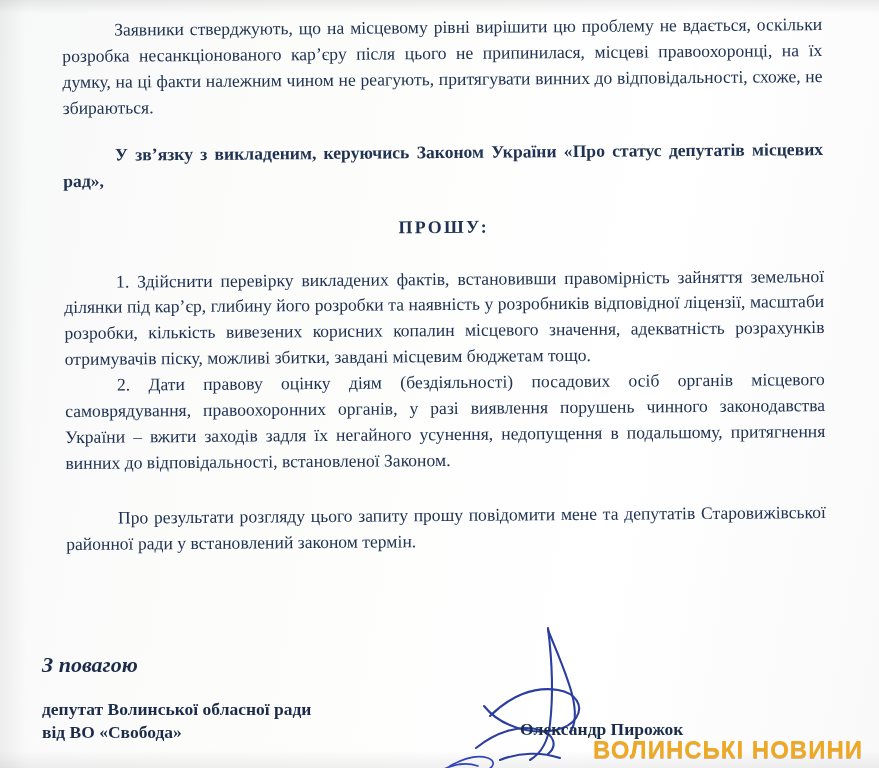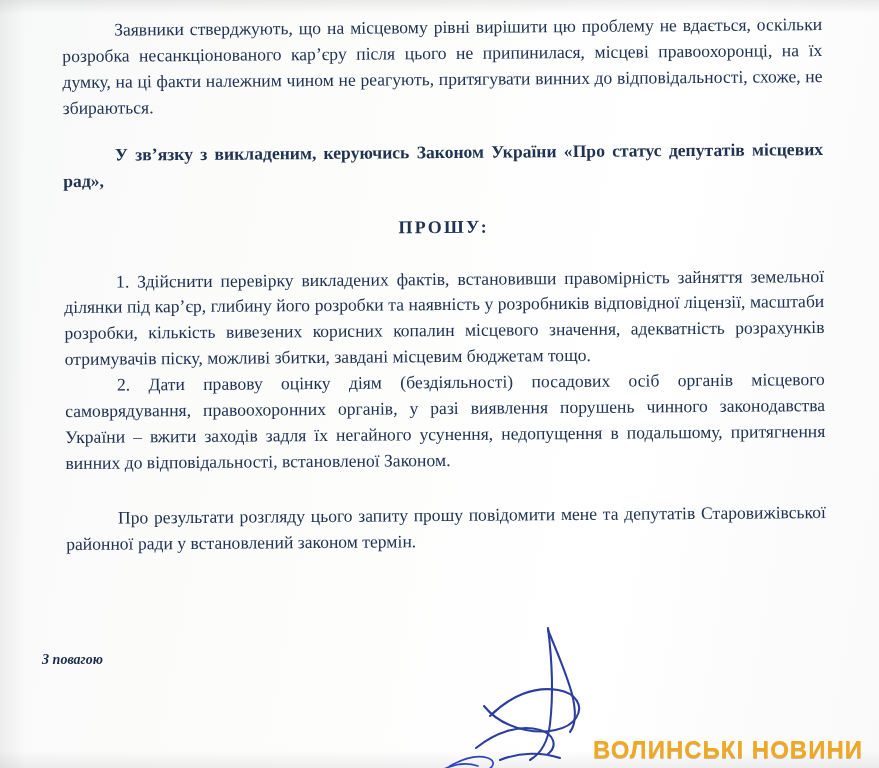--- a/index.html
+++ b/index.html
@@ -68,21 +68,21 @@
   .sig-text {
     position: absolute;
     left: 22px;
     top: 22px;
     font-size: 17px;
   }
   .sig-text .line1 {
     font-style: italic;
     font-weight: bold;
     margin-bottom: 20px;
-    font-size: 14px;
+    font-size: 22px;
   }
   .sig-text .line2,
   .sig-text .line3 {
     font-weight: bold;
     font-size: 17.5px;
     line-height: 1.3;
   }
   .sig-name {
     position: absolute;
     left: 500px;
@@ -159,33 +159,36 @@
     <div class="gap-4"></div>
 
     <p class="indent">Про результати розгляду цього запиту прошу повідомити мене та депутатів Старовижівської районної ради у встановлений законом термін.</p>
 
   </div>
 
   <div class="sig-area">
 
     <div class="sig-text">
       <div class="line1">З повагою</div>
+      <div class="line2">депутат Волинської обласної ради</div>
+      <div class="line3">від ВО «Свобода»</div>
     </div>
 
     <svg class="scribble" viewBox="0 0 320 150">
       <g fill="none" stroke="#2b3ea0" stroke-width="2.1" stroke-linecap="round">
         <path d="M168 8 C172 40 174 70 170 104 C168 122 160 134 150 140"></path>
         <path d="M168 10 C176 30 186 52 192 74 C196 90 196 104 190 112"></path>
         <path d="M110 96 C130 76 154 66 178 70 C196 73 204 86 196 98 C188 110 166 114 146 110 C126 106 112 96 104 86"></path>
         <path d="M96 128 C116 112 140 104 160 110 C174 114 178 126 168 134"></path>
         <path d="M120 140 C140 132 162 132 180 138"></path>
       </g>
       <g fill="none" stroke="#3346b5" stroke-width="1.7" stroke-linecap="round">
         <path d="M70 146 C84 138 96 134 108 138 C116 141 114 148 106 150"></path>
         <path d="M62 150 C74 144 86 142 98 146"></path>
       </g>
     </svg>
 
+    <div class="sig-name">Олександр Пирожок</div>
   </div>
 
   <div class="watermark">ВОЛИНСЬКІ НОВИНИ</div>
 
 </div>
 
 </body></html>

